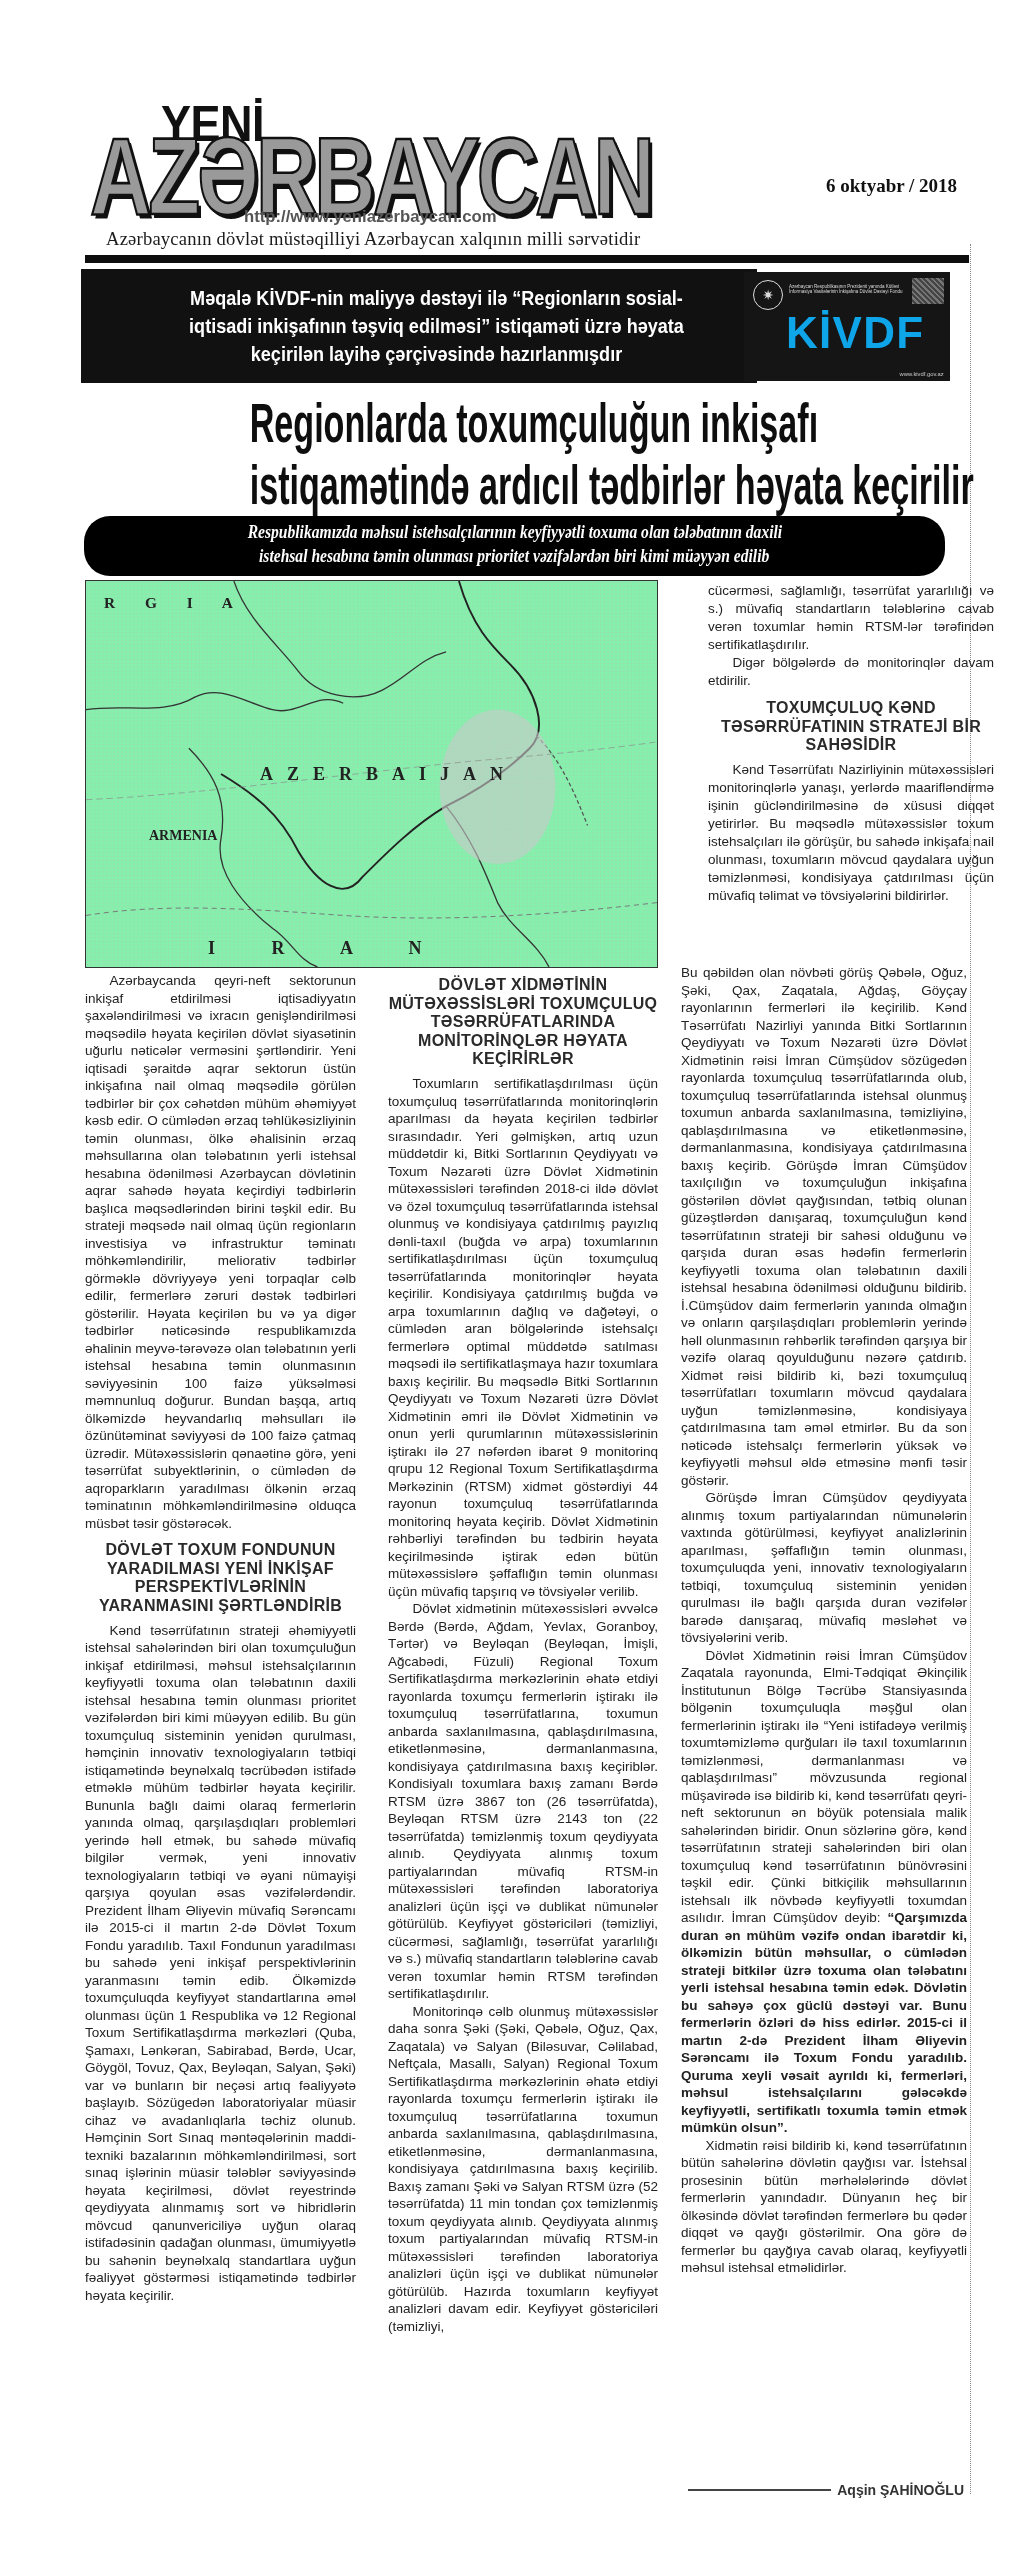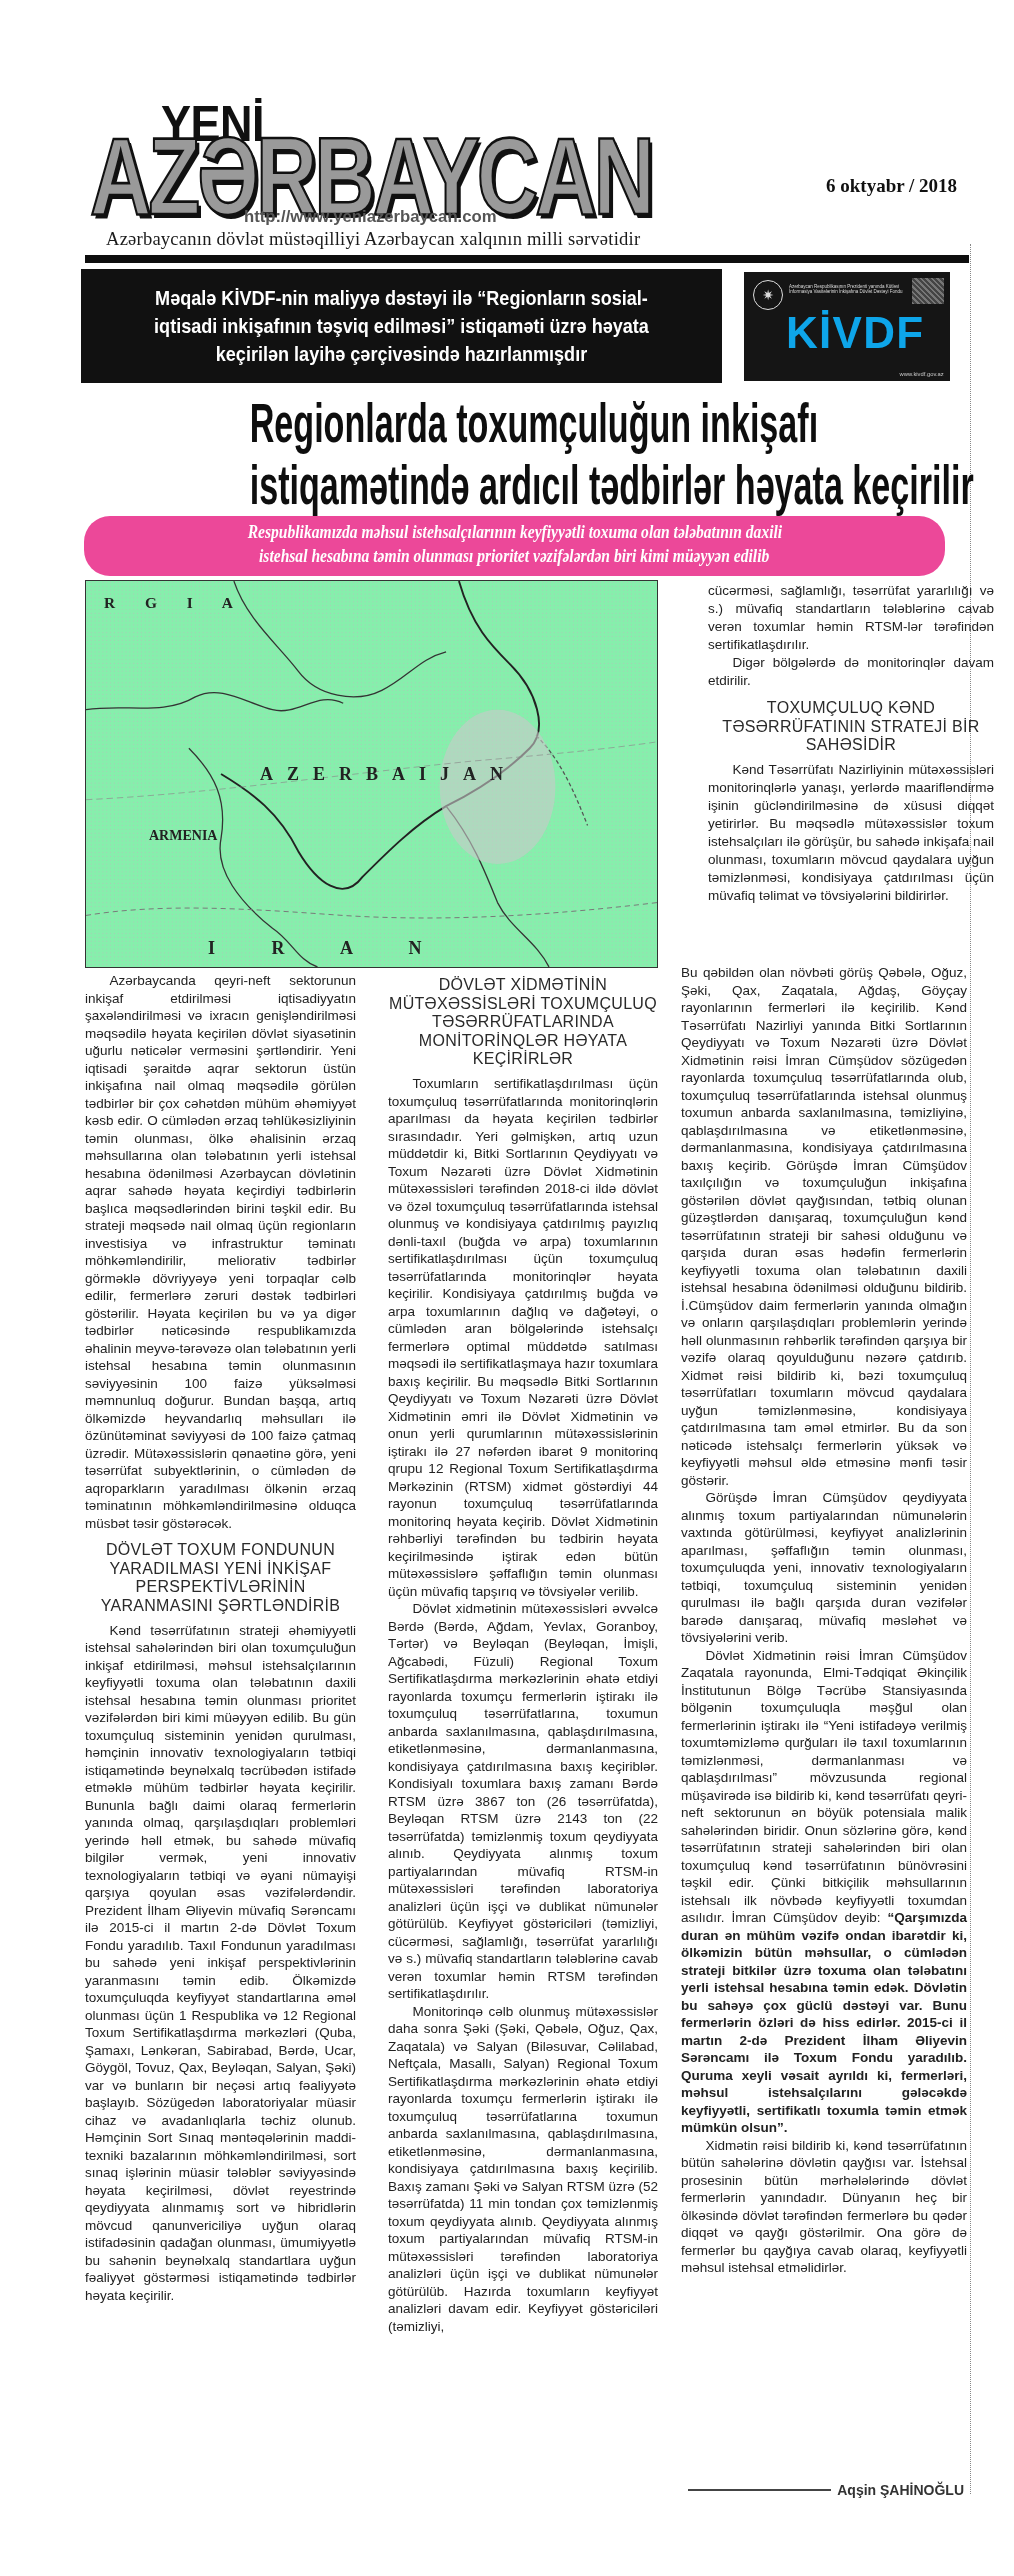--- a/index.html
+++ b/index.html
@@ -9,48 +9,48 @@
   
   .logo-yeni { left: 161px; top: 95px; font-family: "Liberation Sans", sans-serif; font-weight: 700; font-size: 50px; letter-spacing: -0.6px; color: #111; transform: scaleX(0.9); transform-origin: left top; }
   .logo-main { left: 90px; top: 122px; font-family: "Liberation Sans", sans-serif; font-weight: 700; font-size: 109px; line-height: 1; letter-spacing: -3.9px; color: #9a9a9a;
                -webkit-text-stroke: 2.6px #111; text-shadow: 3.9px 3.9px 0 #111; transform: scaleX(0.78); transform-origin: left top; }
   .logo-url { left: 244px; top: 207px; font-size: 16.7px; font-weight: 700; color: #555; letter-spacing: 0px; }
   .date { left: 826px; top: 175px; font-family: "Liberation Serif", serif; font-weight: 700; font-size: 19px; color: #111; }
   .slogan { left: 106px; top: 228px; font-family: "Liberation Serif", serif; font-size: 18.6px; color: #1b1b1b; letter-spacing: 0.2px; }
   .top-rule { left: 85px; top: 255px; width: 884px; height: 7.7px; background: #0e0e0e; }
 
   
-  .banner-box { left: 81px; top: 269px; width: 641px; height: 114px; background: #111; color: #fff; display: flex; align-items: center; justify-content: center; text-align: center; }
+  .banner-box { left: 81px; top: 269px; width: 641px; height: 114px; background: #111; color: #fff; display: flex; align-items: center; justify-content: center; text-align: center; padding-left: 35px; }
   .banner-text { font-family: "Liberation Sans", sans-serif; font-weight: 700; font-size: 21px; line-height: 28px; transform: scaleX(0.86); width: 739px; }
   .kivdf-box { left: 744px; top: 272px; width: 206px; height: 109px; background: #151515; color: #fff; }
   .kivdf-emblem { left: 9px; top: 7.7px; width: 28px; height: 28px; border: 1.9px solid #ddd; border-radius: 50%; display:flex; align-items:center; justify-content:center; font-size: 14px; color:#ddd; }
   .kivdf-small { left: 45px; top: 11.6px; width: 116px; font-size: 4.5px; line-height: 5.8px; color: #ddd; }
   .kivdf-flag { left: 168px; top: 6.4px; width: 32px; height: 26px; background: repeating-linear-gradient(45deg,#777 0 1.9px,#444 1.9px 3.9px); }
   .kivdf-word { left: 42px; top: 39px; font-family: "Liberation Sans", sans-serif; font-weight: 700; font-size: 44px; letter-spacing: 1.3px; color: #0ea5e9; line-height: 1; }
   .kivdf-url { right: 6.4px; bottom: 3.9px; font-size: 5.8px; color: #ccc; }
 
   
   .headline { left: 81px; top: 392px; width: 888px; text-align: center; font-family: "Liberation Sans", sans-serif; font-weight: 700; color: #0e0e0e; }
   .headline .l1 { font-size: 55px; line-height: 62px; display: block; transform: scaleX(0.62); transform-origin: center; white-space: nowrap; }
   .headline .l2 { font-size: 55px; line-height: 62px; display: block; transform: scaleX(0.62); transform-origin: center; white-space: nowrap; }
 
-  .subhead { left: 84px; top: 516px; width: 861px; height: 60px; background: #ec4899; border-radius: 26px; color: #fff; text-align: center;
+  .subhead { left: 84px; top: 516px; width: 861px; height: 60px; background: #000000; border-radius: 26px; color: #fff; text-align: center;
              font-family: "Liberation Serif", serif; font-style: italic; font-weight: 700; font-size: 19px; line-height: 24.4px; padding-top: 3.9px; box-sizing: border-box; }
   .subhead span { display: inline-block; transform: scaleX(0.82); white-space: nowrap; }
 
   
   .map { left: 85px; top: 580px; width: 571px; height: 386px; border: 1.3px solid #333; background: #86efac; overflow: hidden; }
   .map svg { position: absolute; left: 0; top: 0; }
   .map-label { position: absolute; font-family: "Liberation Serif", serif; font-weight: 700; color: #222; }
 
   
   .col { position: absolute; font-family: "Liberation Sans", sans-serif; font-size: 13.5px; line-height: 17.5px; color: #222; text-align: justify; }
   .col p { margin: 0; text-indent: 24.4px; hyphens: auto; }
   .col p.bold, .col span.bold { font-weight: 700; }
-  .col h3 { margin: 9px 0 6.4px; font-family: "Liberation Sans", sans-serif; font-weight: 400; font-size: 16px; line-height: 18.6px; text-align: center; letter-spacing: 0.3px; color: #2a2a2a; text-transform: none; }
+  .col h3 { margin: 9px 0 6.4px; font-family: "Liberation Sans", sans-serif; font-weight: 700; font-size: 16px; line-height: 18.6px; text-align: center; letter-spacing: 0.3px; color: #2a2a2a; text-transform: none; }
 
   .col-left { left: 85px; top: 972px; width: 271px; }
   .col-mid { left: 388px; top: 970px; width: 270px; }
   .col-right-top { left: 681px; top: 582px; width: 286px; font-size: 13.5px; line-height: 18px; margin-left: 27px; }
   .col-right { left: 681px; top: 964px; width: 286px; }
 
   .vrule { left: 970px; top: 244px; width: 0.6px; height: 2250px; border-left: 1.3px dotted #888; }
 
   .signature { left: 688px; top: 2482px; width: 276px; display: flex; align-items: center; justify-content: flex-end; font-size: 14px; font-weight: 700; color: #333; }
   .signature .line { flex: 1; height: 1.3px; background: #444; margin-right: 6.4px; }

